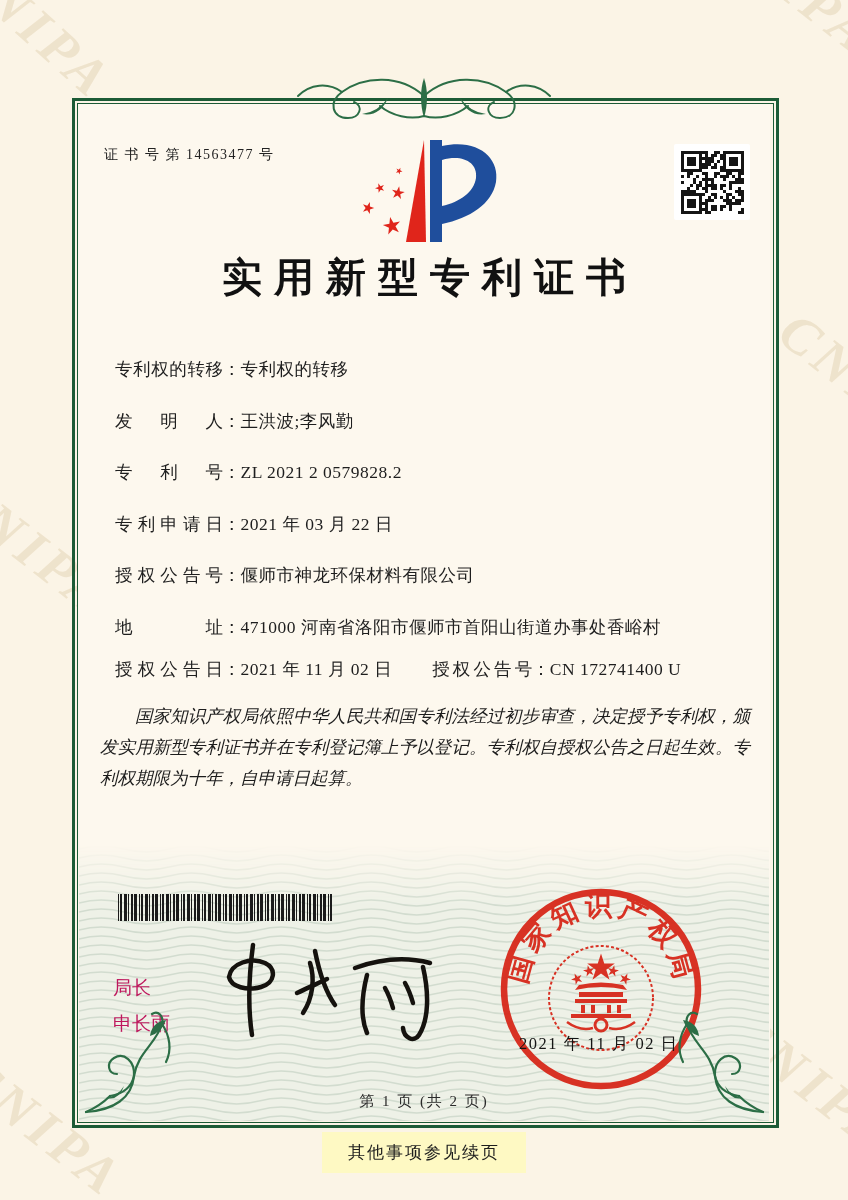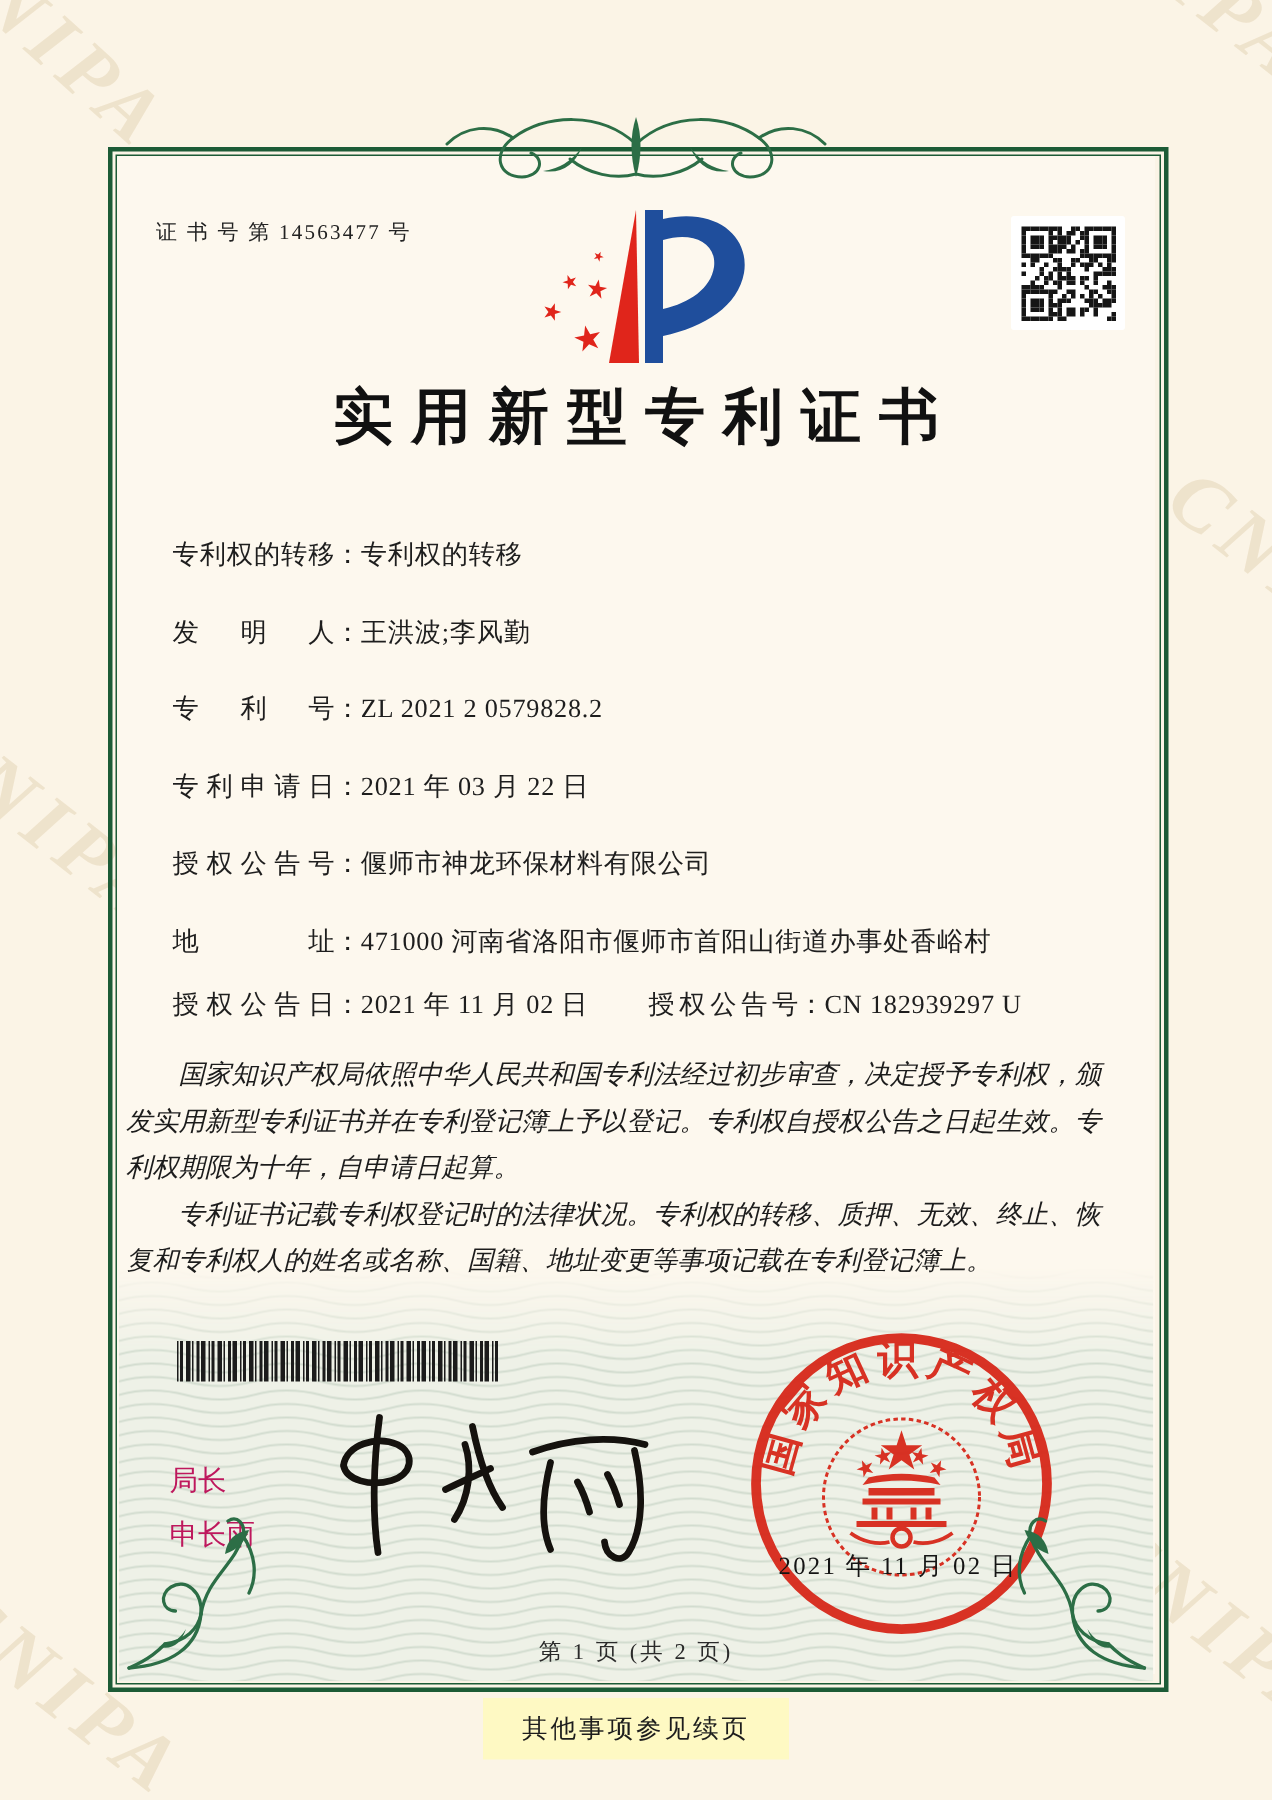--- a/index.html
+++ b/index.html
@@ -43,21 +43,21 @@
   .title{position:absolute;left:0;right:0;top:250px;text-align:center;z-index:1;
          font-size:40px;font-weight:bold;letter-spacing:12px;text-indent:12px;color:#111}
   
   .row{position:absolute;left:115px;font-size:17.5px;white-space:nowrap;z-index:1;color:#1e1e1e}
   .flabel{display:inline-block;width:108px;text-align:justify;text-align-last:justify;vertical-align:bottom}
   .fvalue{letter-spacing:.5px}
   .group2{margin-left:40px}
   .group2 .flabel{width:100px}
   .r0{top:357px}.r1{top:409px}.r2{top:460px}.r3{top:512px}.r4{top:563px}.r5{top:615px}.r6{top:657px}
   
-  .paras{position:absolute;left:84px;top:701px;width:650px;z-index:1;
+  .paras{position:absolute;left:100px;top:701px;width:650px;z-index:1;
          font-size:17.5px;line-height:31px;text-align:justify;font-style:italic;color:#1c1c1c}
   .paras p{margin:0;text-indent:2em}
   
   .barcode{position:absolute;left:118px;top:894px;width:242px;height:27px;font-size:0;z-index:1}
   .barcode i{display:inline-block;height:100%;background:#1b1b1b;vertical-align:top}
   .signer{position:absolute;left:113px;top:970px;font-size:19px;line-height:36px;z-index:1;color:#be185d}
   .signature{position:absolute;left:215px;top:933px;width:235px;height:118px;z-index:1}
   .seal{position:absolute;left:494px;top:882px;width:214px;height:214px;z-index:2;opacity:.95}
   .seal-date{position:absolute;left:519px;top:1033px;z-index:2;font-size:16.5px;
              letter-spacing:1.5px;color:#141414;white-space:nowrap}
@@ -613,26 +613,25 @@
 <div class="row r3">
   <span class="flabel">专利申请日</span><span>：</span><span class="fvalue">2021 年 03 月 22 日</span>
 </div>
 <div class="row r4">
   <span class="flabel">授权公告号</span><span>：</span><span class="fvalue">偃师市神龙环保材料有限公司</span>
 </div>
 <div class="row r5">
   <span class="flabel">地址</span><span>：</span><span class="fvalue">471000 河南省洛阳市偃师市首阳山街道办事处香峪村</span>
 </div>
 <div class="row r6">
-  <span class="flabel">授权公告日</span><span>：</span><span class="fvalue">2021 年 11 月 02 日</span><span class="group2"><span class="flabel">授权公告号</span><span>：</span><span class="fvalue">CN 182939297 U</span></span>
+  <span class="flabel">授权公告日</span><span>：</span><span class="fvalue">2021 年 11 月 02 日</span><span class="group2"><span class="flabel">授权公告号</span><span>：</span><span class="fvalue">CN 172741400 U</span></span>
 </div>
 
 <div class="paras">
   <p>国家知识产权局依照中华人民共和国专利法经过初步审查，决定授予专利权，颁发实用新型专利证书并在专利登记簿上予以登记。专利权自授权公告之日起生效。专利权期限为十年，自申请日起算。</p>
-  <p>专利证书记载专利权登记时的法律状况。专利权的转移、质押、无效、终止、恢复和专利权人的姓名或名称、国籍、地址变更等事项记载在专利登记簿上。</p>
 </div>
 
 <div class="barcode"><i style="width: 1px; margin-right: 1px;"></i><i style="width: 2px; margin-right: 2px;"></i><i style="width: 3px; margin-right: 1px;"></i><i style="width: 1px; margin-right: 2px;"></i><i style="width: 2px; margin-right: 1px;"></i><i style="width: 3px; margin-right: 2px;"></i><i style="width: 1px; margin-right: 1px;"></i><i style="width: 2px; margin-right: 2px;"></i><i style="width: 3px; margin-right: 1px;"></i><i style="width: 1px; margin-right: 2px;"></i><i style="width: 2px; margin-right: 1px;"></i><i style="width: 3px; margin-right: 2px;"></i><i style="width: 1px; margin-right: 1px;"></i><i style="width: 2px; margin-right: 2px;"></i><i style="width: 3px; margin-right: 1px;"></i><i style="width: 1px; margin-right: 2px;"></i><i style="width: 2px; margin-right: 1px;"></i><i style="width: 3px; margin-right: 2px;"></i><i style="width: 1px; margin-right: 1px;"></i><i style="width: 2px; margin-right: 2px;"></i><i style="width: 3px; margin-right: 1px;"></i><i style="width: 1px; margin-right: 2px;"></i><i style="width: 2px; margin-right: 1px;"></i><i style="width: 3px; margin-right: 2px;"></i><i style="width: 1px; margin-right: 1px;"></i><i style="width: 2px; margin-right: 2px;"></i><i style="width: 3px; margin-right: 1px;"></i><i style="width: 1px; margin-right: 2px;"></i><i style="width: 2px; margin-right: 1px;"></i><i style="width: 3px; margin-right: 2px;"></i><i style="width: 1px; margin-right: 1px;"></i><i style="width: 2px; margin-right: 2px;"></i><i style="width: 3px; margin-right: 1px;"></i><i style="width: 1px; margin-right: 2px;"></i><i style="width: 2px; margin-right: 1px;"></i><i style="width: 3px; margin-right: 2px;"></i><i style="width: 1px; margin-right: 1px;"></i><i style="width: 2px; margin-right: 2px;"></i><i style="width: 3px; margin-right: 1px;"></i><i style="width: 1px; margin-right: 2px;"></i><i style="width: 2px; margin-right: 1px;"></i><i style="width: 3px; margin-right: 2px;"></i><i style="width: 1px; margin-right: 1px;"></i><i style="width: 2px; margin-right: 2px;"></i><i style="width: 3px; margin-right: 1px;"></i><i style="width: 1px; margin-right: 2px;"></i><i style="width: 2px; margin-right: 1px;"></i><i style="width: 3px; margin-right: 2px;"></i><i style="width: 1px; margin-right: 1px;"></i><i style="width: 2px; margin-right: 2px;"></i><i style="width: 3px; margin-right: 1px;"></i><i style="width: 1px; margin-right: 2px;"></i><i style="width: 2px; margin-right: 1px;"></i><i style="width: 3px; margin-right: 2px;"></i><i style="width: 1px; margin-right: 1px;"></i><i style="width: 2px; margin-right: 2px;"></i><i style="width: 3px; margin-right: 1px;"></i><i style="width: 1px; margin-right: 2px;"></i><i style="width: 2px; margin-right: 1px;"></i><i style="width: 3px; margin-right: 2px;"></i><i style="width: 1px; margin-right: 1px;"></i><i style="width: 2px; margin-right: 2px;"></i></div>
 
 <div class="signer">
   <div>局长</div>
   <div>申长雨</div>
 </div>
 
 <svg class="signature" viewBox="0 0 235 118" xmlns="http://www.w3.org/2000/svg">

